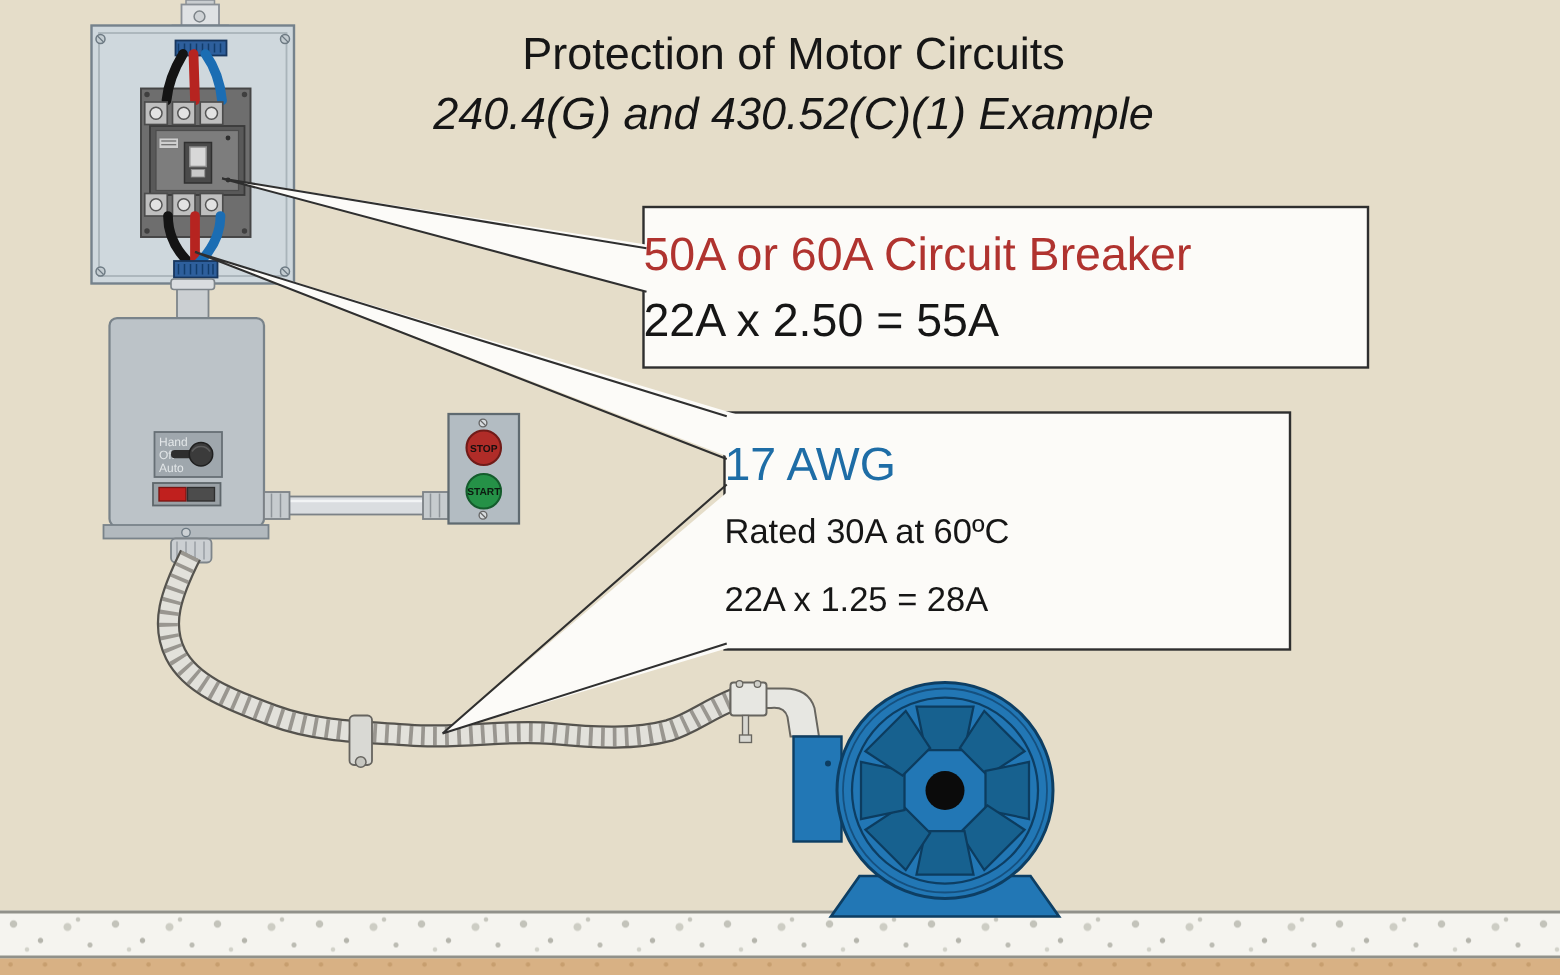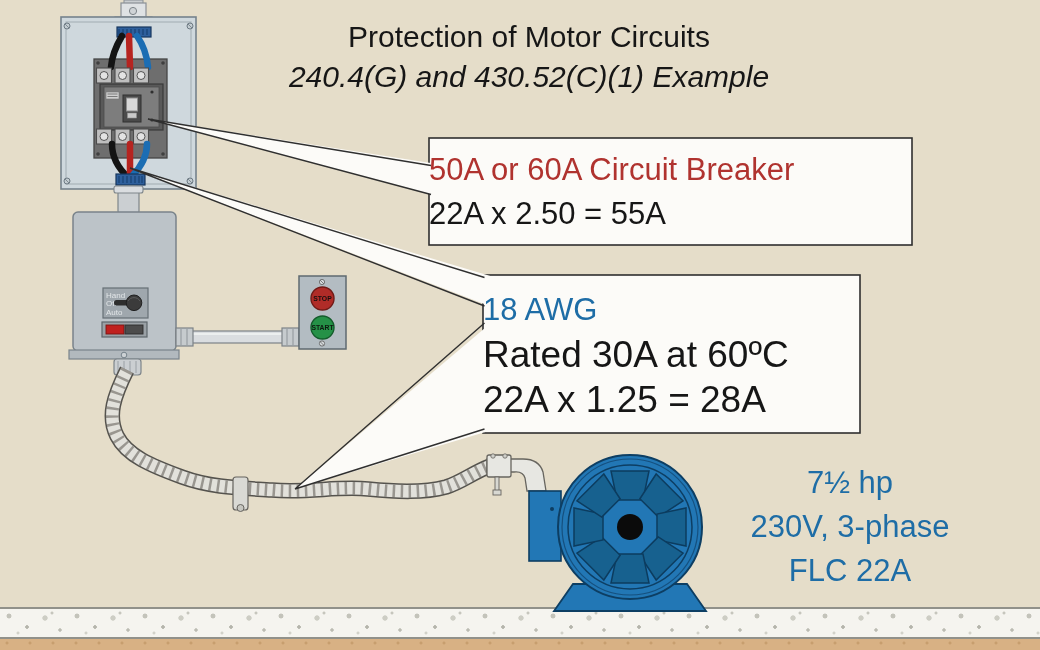--- a/index.html
+++ b/index.html
@@ -37,21 +37,21 @@
   
   .title-block{left:14px;top:17px;width:1030px;text-align:center;line-height:40px;}
   .title-line1{font-size:30px;color:#161616;}
   .title-line2{font-size:30px;font-style:italic;color:#161616;}
   .callout-text{display:flex;flex-direction:column;justify-content:center;align-items:flex-start;text-align:center;pointer-events:none;}
   .callout1{left:429px;top:138px;width:483px;height:107px;line-height:44px;}
   .callout1 .h{font-size:31px;color:#b0332f;}
   .callout1 .c{font-size:31px;color:#161616;}
   .callout2{left:483px;top:275px;width:377px;height:158px;line-height:45px;}
   .callout2 .h{font-size:31px;color:#1e6da6;}
-  .callout2 .c{font-size:37px;color:#161616;}
+  .callout2 .c{font-size:23px;color:#161616;}
   .motor-specs{left:699px;top:461px;width:302px;text-align:center;line-height:44px;font-size:31px;color:#1e6da6;}
   .copyright{left:92px;top:584px;font-size:17.5px;color:#3a3a3a;}
 </style>
 </head>
 <body>
 
 <div class="stage">
 
   <div class="abs floor-concrete"></div>
   <div class="abs floor-sand"></div>
@@ -260,25 +260,20 @@
     <div class="title-line1">Protection of Motor Circuits</div>
     <div class="title-line2">240.4(G) and 430.52(C)(1) Example</div>
   </div>
 
   <div class="abs callout-text callout1">
     <span class="h">50A or 60A Circuit Breaker</span>
     <span class="c">22A x 2.50 = 55A</span>
   </div>
 
   <div class="abs callout-text callout2">
-    <span class="h">18 AWG</span>
+    <span class="h">17 AWG</span>
     <span class="c">Rated 30A at 60ºC</span>
     <span class="c">22A x 1.25 = 28A</span>
   </div>
 
-  <div class="abs motor-specs">
-    <div>7½ hp</div>
-    <div>230V, 3-phase</div>
-    <div>FLC 22A</div>
-  </div>
 
 
 </div>
 
 </body></html>

